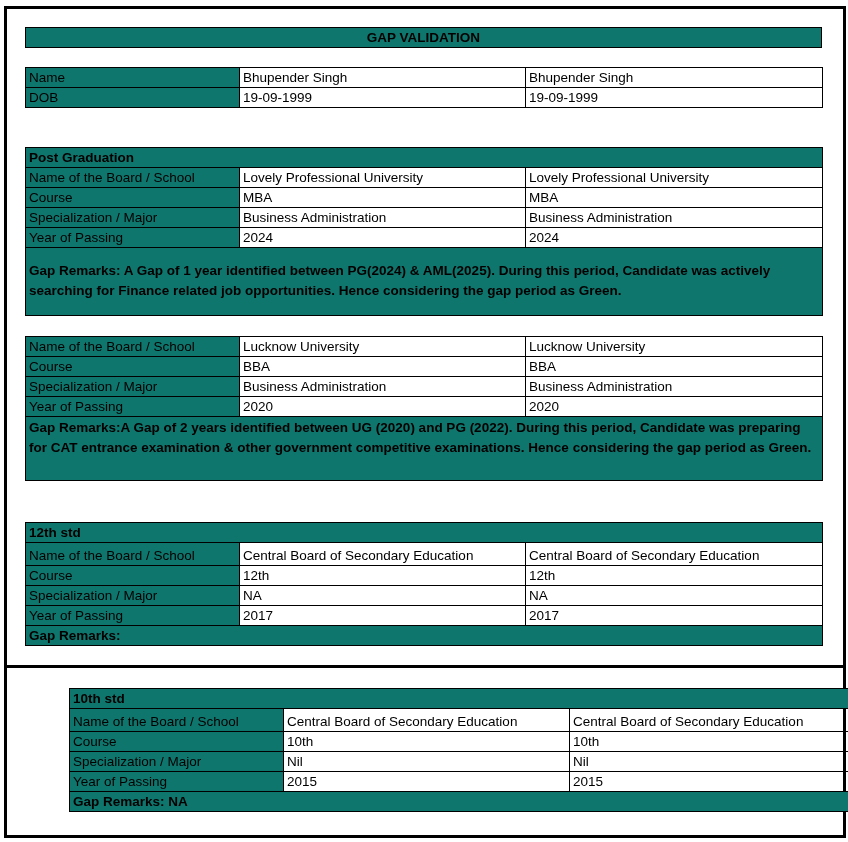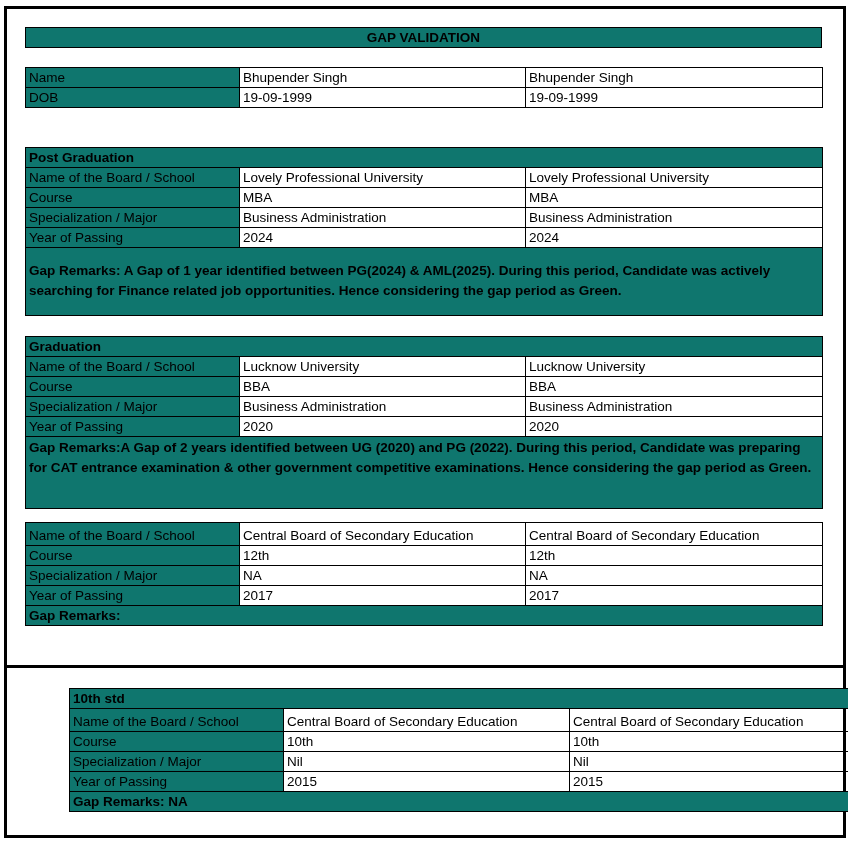--- a/index.html
+++ b/index.html
@@ -98,23 +98,20 @@
 </div>
 
 <div class="block" style="top:336px;">
   <table>
     <colgroup>
         <col class="c1">
         <col class="c2">
         <col class="c3">
       </colgroup>
     <tbody>
-        <tr class="fill bold">
-      <td colspan="3">Graduation</td>
-    </tr>
     <tr>
       <td class="fill">Name of the Board / School</td>
       <td>Lucknow University</td>
       <td>Lucknow University</td>
     </tr>
     <tr>
       <td class="fill">Course</td>
       <td>BBA</td>
       <td>BBA</td>
     </tr>
@@ -122,34 +119,37 @@
       <td class="fill">Specialization / Major</td>
       <td>Business Administration</td>
       <td>Business Administration</td>
     </tr>
     <tr>
       <td class="fill">Year of Passing</td>
       <td>2020</td>
       <td>2020</td>
     </tr>
     <tr class="remarks fill">
-      <td colspan="3" style="height:72px; padding-top:1px; box-sizing:border-box;">Gap Remarks:A  Gap of 2 years identified between UG (2020) and PG (2022). During this period, Candidate was preparing for CAT entrance examination &amp; other government competitive examinations. Hence considering the gap period as Green.</td>
+      <td colspan="3" style="height:64px; padding-top:1px; box-sizing:border-box;">Gap Remarks:A  Gap of 2 years identified between UG (2020) and PG (2022). During this period, Candidate was preparing for CAT entrance examination &amp; other government competitive examinations. Hence considering the gap period as Green.</td>
     </tr>
   </tbody>
     </table>
 </div>
 
 <div class="block" style="top:522px;">
   <table>
     <colgroup>
         <col class="c1">
         <col class="c2">
         <col class="c3">
       </colgroup>
     <tbody>
+        <tr class="fill bold">
+      <td colspan="3">12th std</td>
+    </tr>
     <tr class="tall">
       <td class="fill">Name of the Board / School</td>
       <td>Central Board of Secondary Education</td>
       <td>Central Board of Secondary Education</td>
     </tr>
     <tr>
       <td class="fill">Course</td>
       <td>12th</td>
       <td>12th</td>
     </tr>

